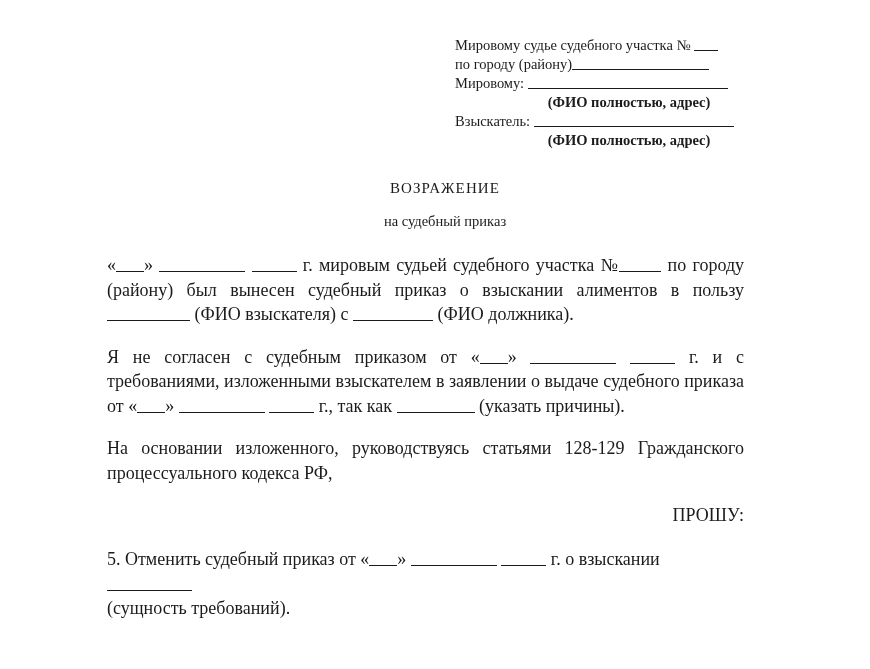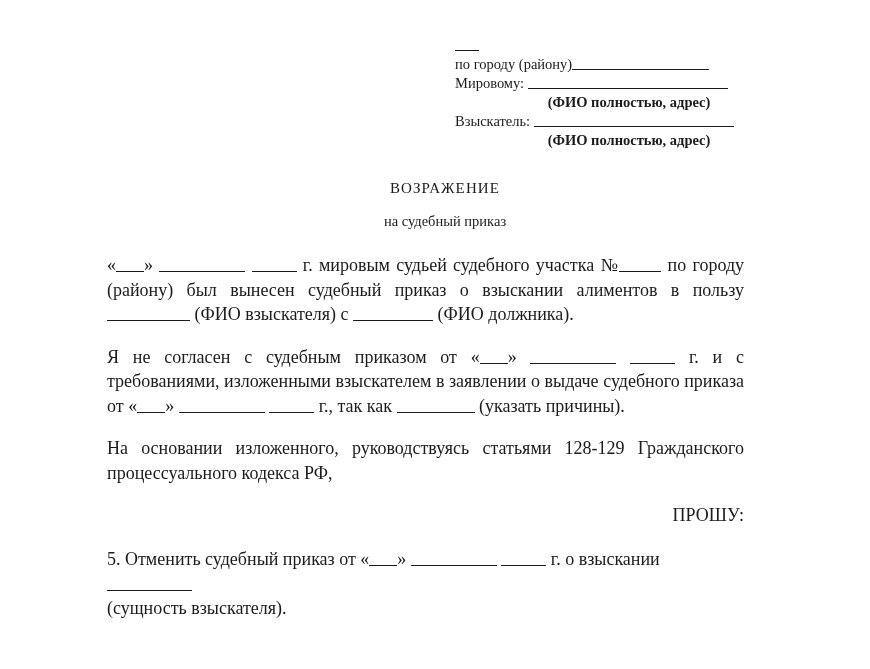--- a/index.html
+++ b/index.html
@@ -127,20 +127,21 @@
   .f-sign   { width: 110px; }
   .f-paren  { width: 68px; }
 </style>
 </head>
 <body>
 
 <div class="page">
 
   <div class="header-block">
     <span class="hdr-line">
+      <span class="hdr-label">Мировому судье судебного участка №</span>
       <span class="fill fill-num"></span>
     </span>
     <span class="hdr-line">
       <span class="hdr-label">по городу (району)</span><span class="fill fill-city"></span>
     </span>
     <span class="hdr-line">
       <span class="hdr-label">Мировому:</span>
       <span class="fill fill-party"></span>
     </span>
     <span class="hdr-caption">(ФИО полностью, адрес)</span>
@@ -157,18 +158,18 @@
   <div class="body-wrap">
 
     <p class="para"><span>«</span><span class="fill f-date"></span><span>»</span> <span class="fill f-month"></span> <span class="fill f-year"></span> <span>г. мировым судьей судебного участка №</span><span class="fill f-num"></span> <span>по городу (району) был вынесен судебный приказ о взыскании алиментов в пользу</span> <span class="fill f-fio"></span> <span>(ФИО взыскателя) с</span> <span class="fill f-fio2"></span> <span>(ФИО должника).</span></p>
 
     <p class="para"><span>Я не согласен с судебным приказом от</span> <span>«</span><span class="fill f-date"></span><span>»</span> <span class="fill f-month"></span> <span class="fill f-year"></span> <span>г. и с требованиями, изложенными взыскателем в заявлении о выдаче судебного приказа от</span> <span>«</span><span class="fill f-date"></span><span>»</span> <span class="fill f-month"></span> <span class="fill f-year"></span> <span>г., так как</span> <span class="fill f-reason"></span> <span>(указать причины).</span></p>
 
     <p class="para">На основании изложенного, руководствуясь статьями 128-129 Гражданского процессуального кодекса РФ,</p>
 
     <p class="proshu">ПРОШУ:</p>
 
-    <p class="item"><span>5. Отменить судебный приказ от</span> <span>«</span><span class="fill f-date"></span><span>»</span> <span class="fill f-month"></span> <span class="fill f-year"></span> <span>г. о взыскании</span> <span class="fill f-sum"></span><br><span>(сущность взыскателя).</span></p>
+    <p class="item"><span>5. Отменить судебный приказ от</span> <span>«</span><span class="fill f-date"></span><span>»</span> <span class="fill f-month"></span> <span class="fill f-year"></span> <span>г. о взыскании</span> <span class="fill f-sum"></span><br><span>(сущность требований).</span></p>
 
   </div>
 
 
 </div>
 
 </body></html>

